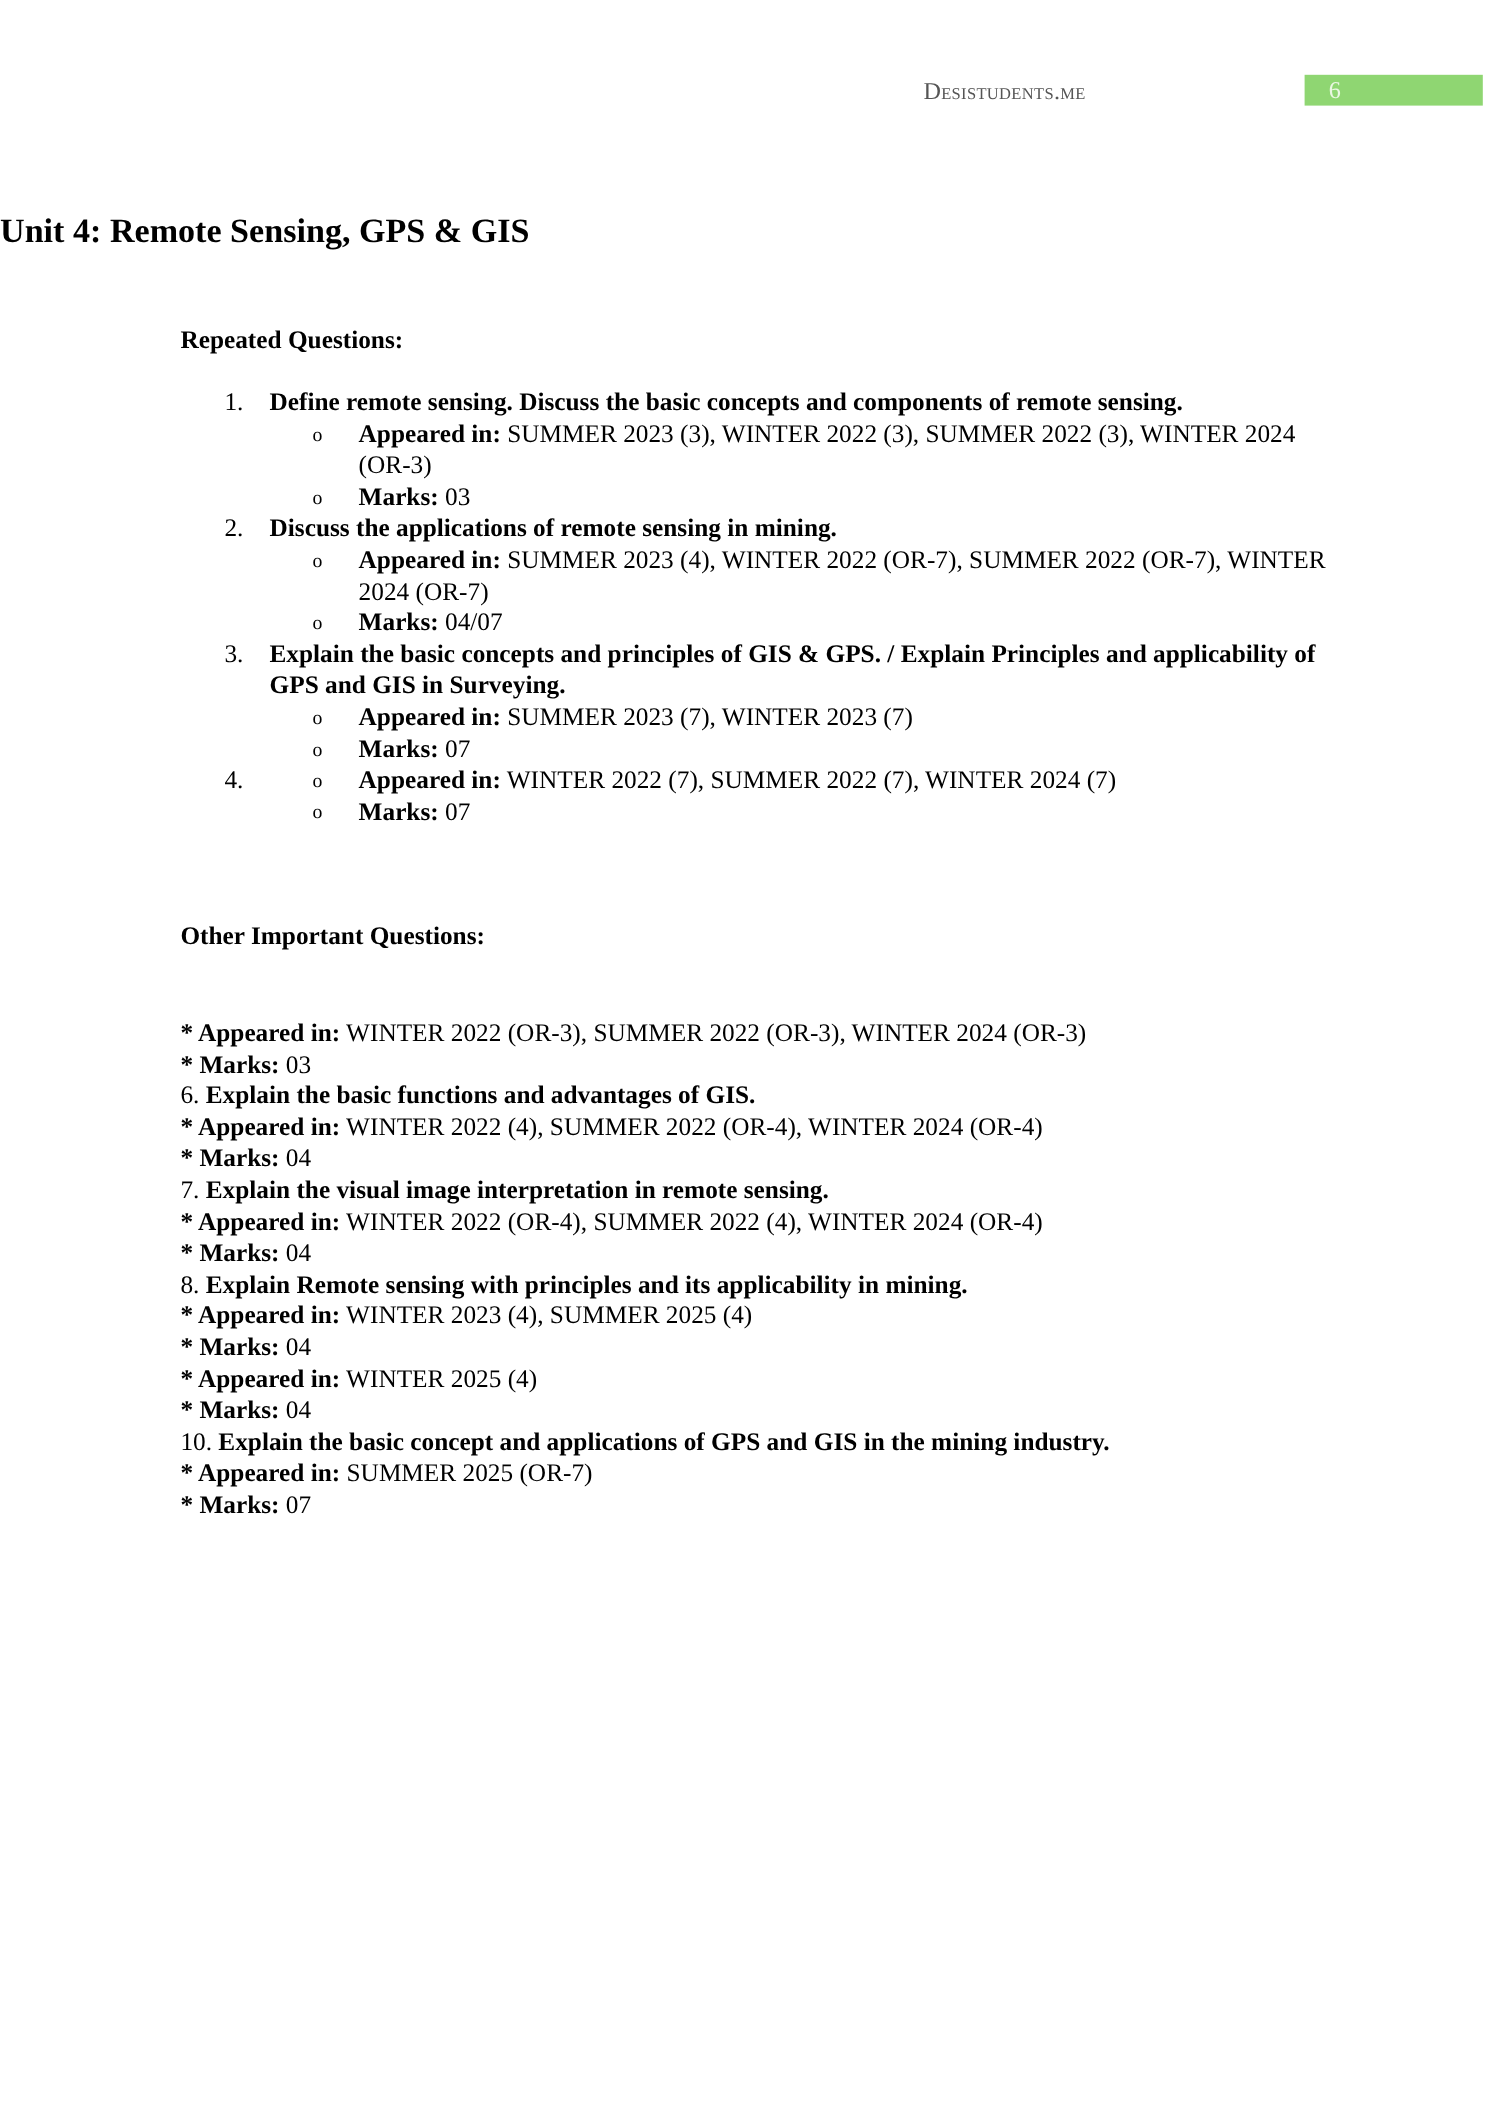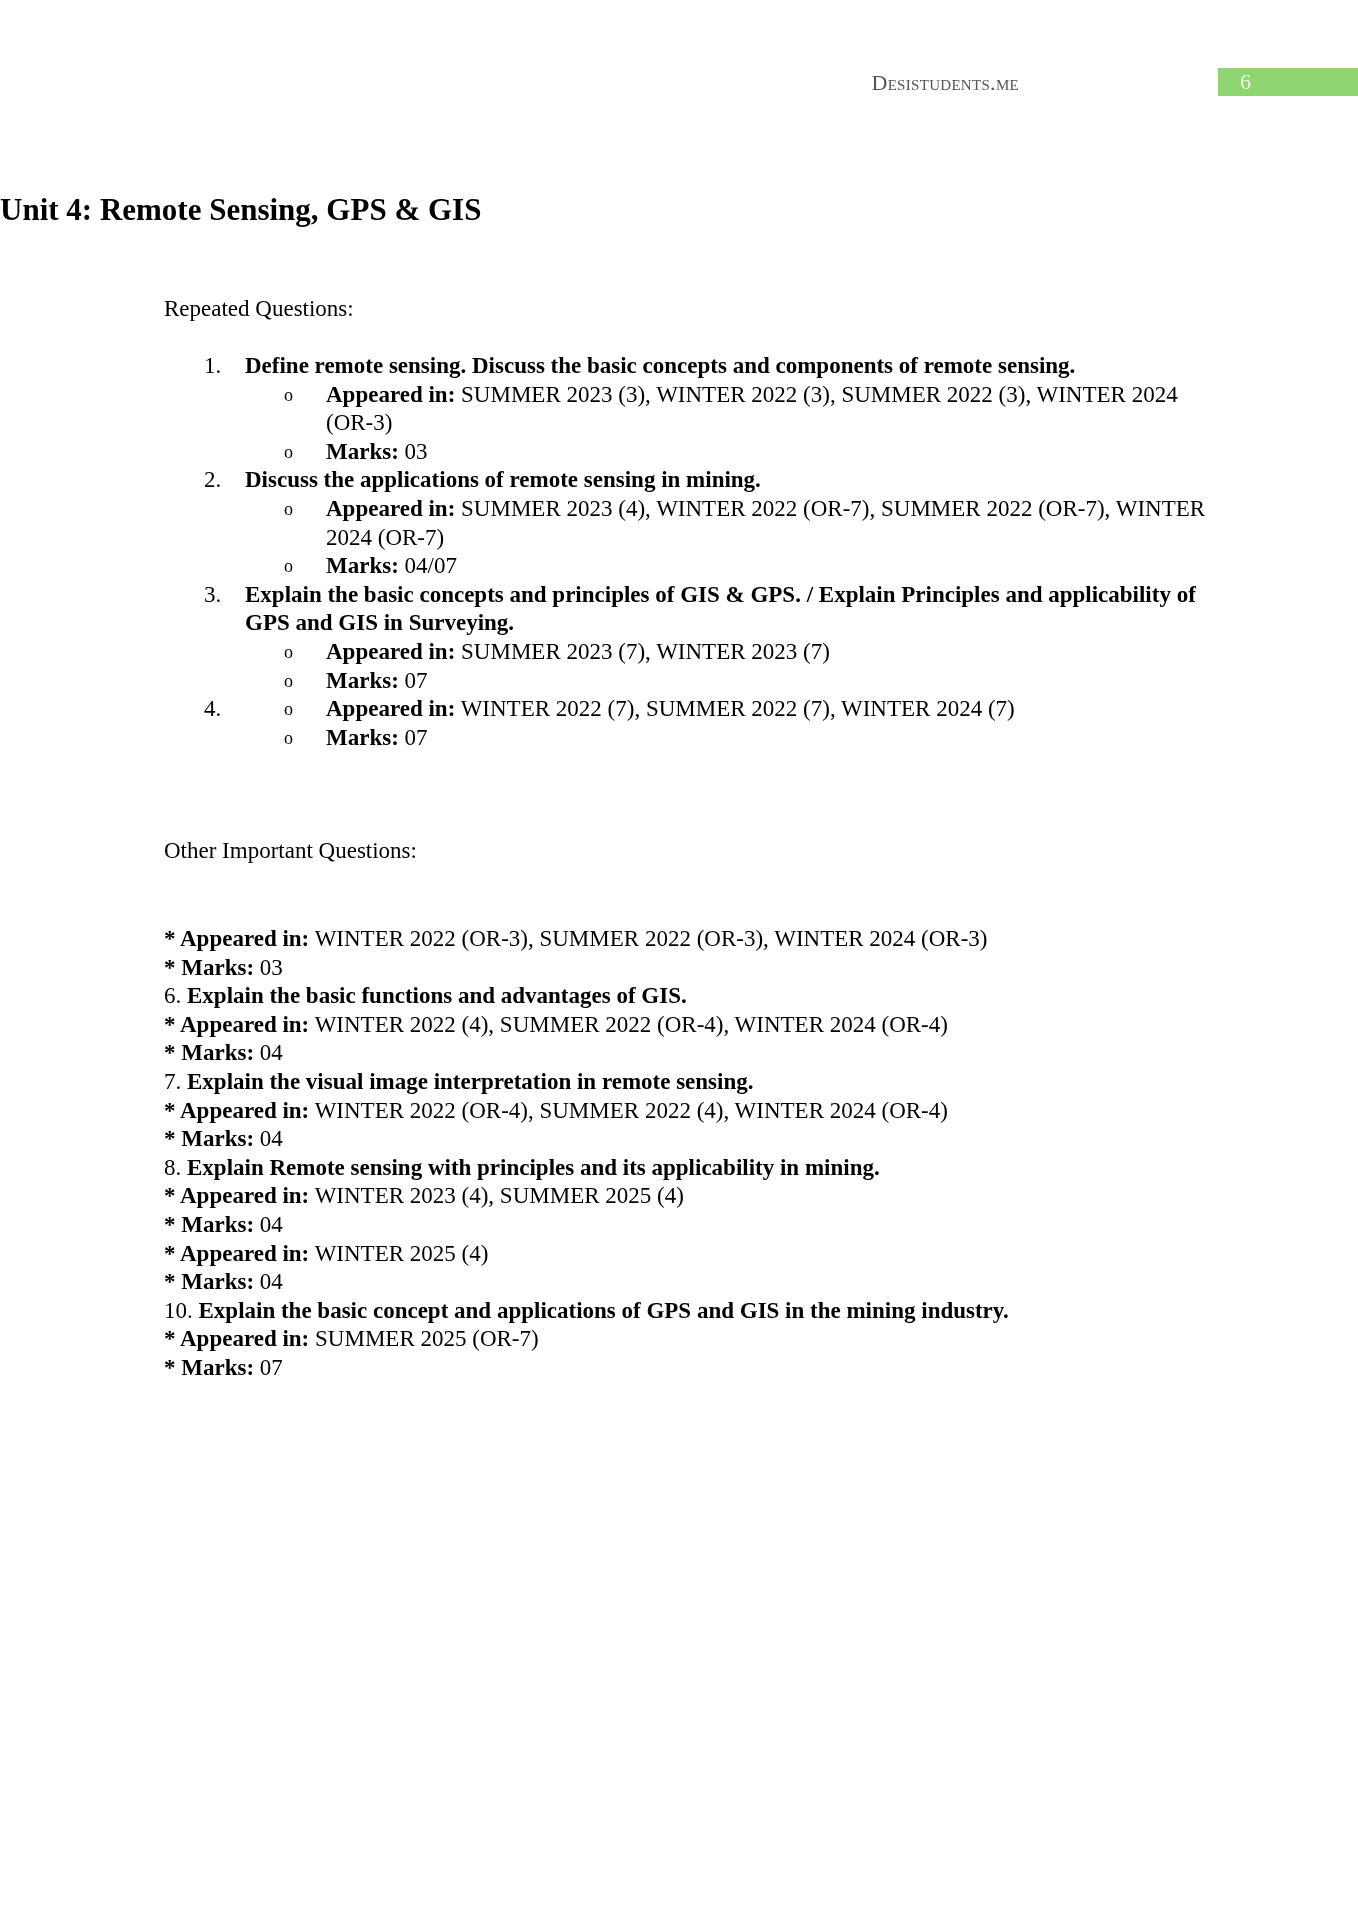--- a/index.html
+++ b/index.html
@@ -14,21 +14,20 @@
       font-family: "Liberation Serif", "DejaVu Serif", serif;
       color: #000000;
       overflow: hidden;
     }
     .header {
       position: absolute;
       top: 68px;
       left: 0;
       width: 1162px;
       height: 30px;
-      margin-left: 32px;
     }
     .brand {
       position: absolute;
       right: 175px;
       top: 2px;
       font-size: 22px;
       color: #555555;
       letter-spacing: 0.3px;
       font-variant: small-caps;
     }
@@ -53,21 +52,21 @@
       left: 0;
       width: 1358px;
       text-align: left;
       font-size: 31px;
       font-weight: bold;
     }
     .section-heading {
       position: absolute;
       left: 164px;
       font-size: 23px;
-      font-weight: normal;
+      font-weight: bold;
     }
     .rq-list {
       position: absolute;
       left: 164px;
       top: 352px;
       width: 1050px;
       font-size: 23px;
       line-height: 28.6px;
     }
     .rq-item {

